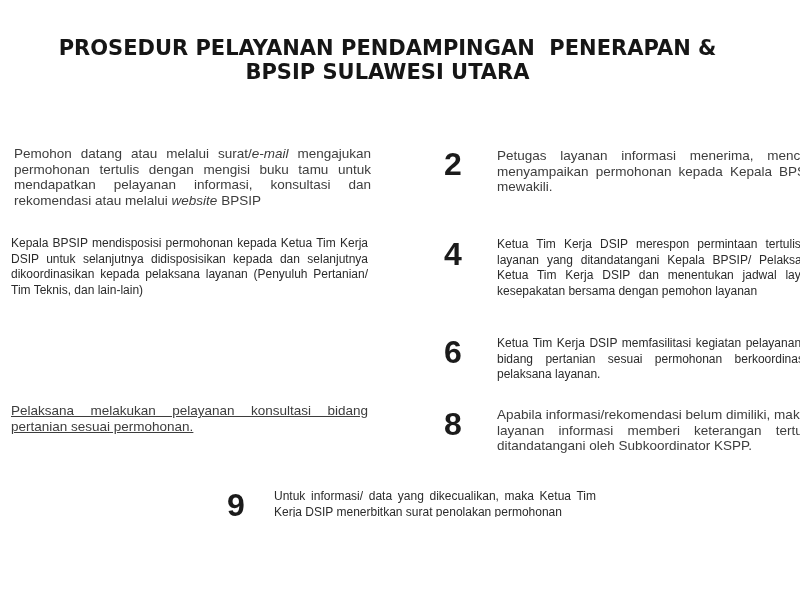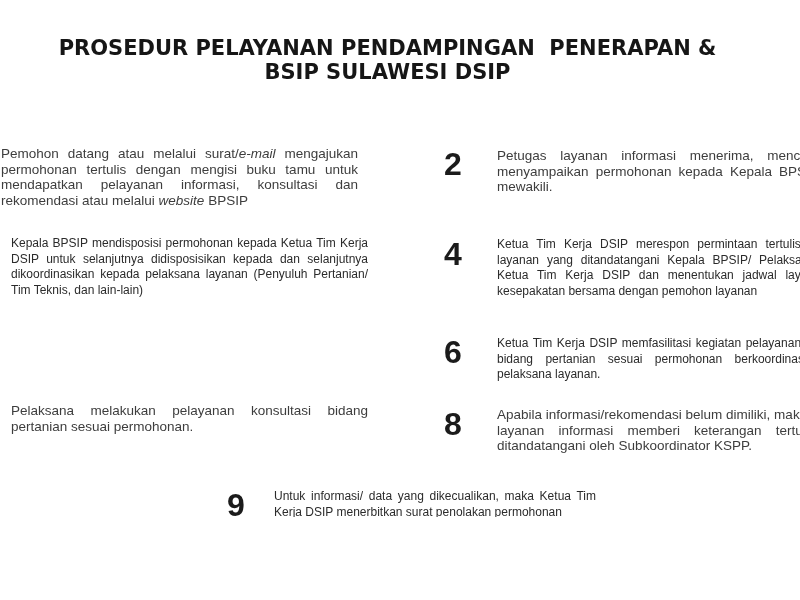--- a/index.html
+++ b/index.html
@@ -20,24 +20,24 @@
   }
   .title-line { white-space: pre; }
 
   .para {
     position: absolute; text-align: justify;
     color: var(--c-body, #3d3d3d);
   }
   .sans  { font-family: "Liberation Sans", sans-serif; font-size: 13.5px; line-height: 15.5px; }
   .comic { font-family: Liberation Sans, sans-serif; font-size: 12px; line-height: 15.5px; color: var(--c-comic, #2b2b2b); }
 
-  .p1 { left: 1px; top: 146px; width: 357px; }
+  .p1 { left: 14px; top: 146px; width: 357px; }
   .p2 { left: 11px; top: 236px; width: 357px; }
   .p3 { left: 11px; top: 337px; width: 357px; }
-  .p4 { left: 11px; top: 403px; width: 357px; }
+  .p4 { left: 11px; top: 403px; width: 357px; text-decoration: underline; }
 
   .step-num {
     position: absolute;
     font-family: "Liberation Sans", sans-serif;
     font-weight: 700; font-size: 32px; line-height: 1;
     color: var(--c-num, #1b1b1b);
   }
   .n2 { left: 444px; top: 148px; }
   .n4 { left: 444px; top: 238px; }
   .n6 { left: 444px; top: 336px; }
@@ -58,21 +58,21 @@
     white-space: nowrap;
   }
 </style>
 </head>
 <body style="--c-bg: #ffffff; --c-title: #161616; --c-body: #3d3d3d; --c-comic: #2b2b2b; --c-num: #1b1b1b;">
 
 <div class="stage">
 
   <div class="title">
     <div class="title-line">PROSEDUR PELAYANAN PENDAMPINGAN  PENERAPAN &amp;</div>
-    <div class="title-line">BSIP SULAWESI DSIP</div>
+    <div class="title-line">BPSIP SULAWESI UTARA</div>
   </div>
 
   <div class="para sans p1"><span>Pemohon datang atau melalui surat/</span><span style="font-style: italic;">e-mail</span><span> mengajukan permohonan tertulis dengan mengisi buku tamu untuk mendapatkan pelayanan informasi, konsultasi dan rekomendasi atau melalui </span><span style="font-style: italic;">website</span><span> BPSIP</span></div>
 
   <div class="para comic p2">Kepala BPSIP mendisposisi permohonan kepada Ketua Tim Kerja DSIP untuk selanjutnya didisposisikan kepada dan selanjutnya dikoordinasikan kepada pelaksana layanan (Penyuluh Pertanian/ Tim Teknis, dan lain-lain)</div>
 
 
   <div class="para sans p4">Pelaksana melakukan pelayanan konsultasi bidang pertanian sesuai permohonan.</div>
 
   <div class="step-num n2">2</div>

